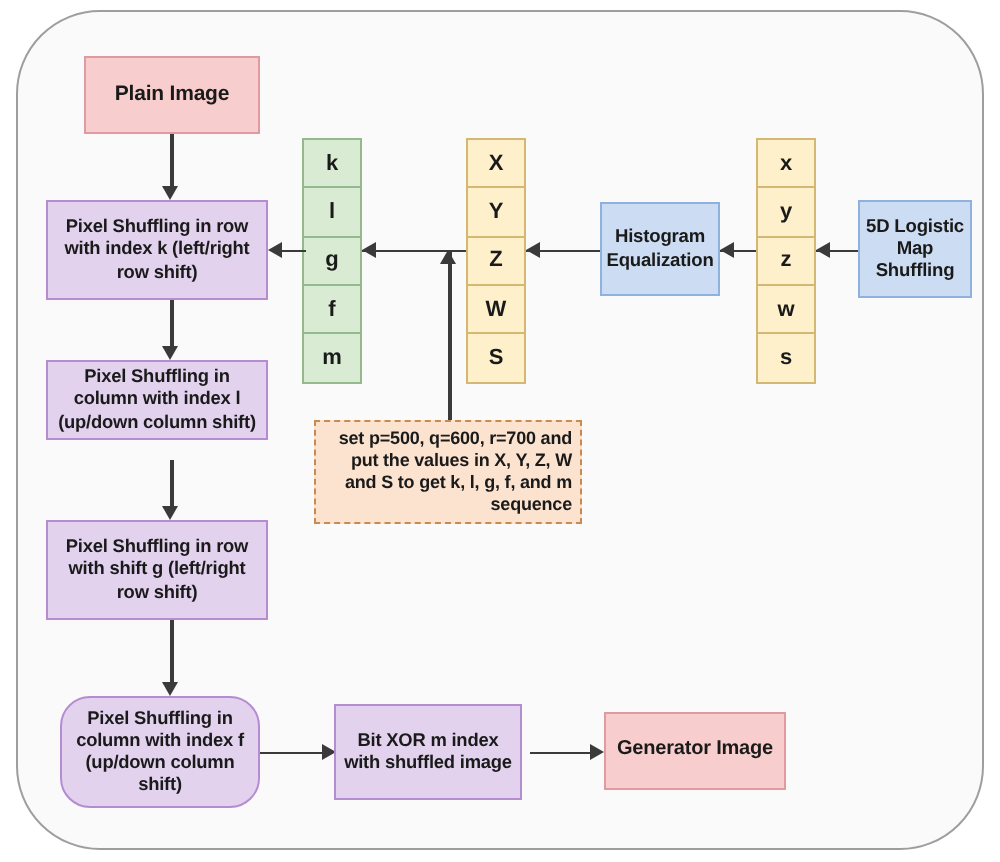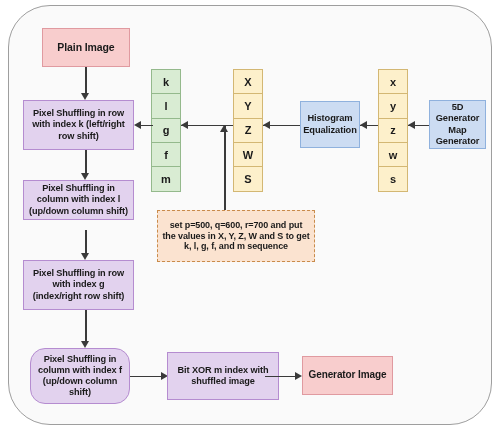--- a/index.html
+++ b/index.html
@@ -130,31 +130,31 @@
   <div class="node node-purple" style="left:23px; top:100px; width:111px; height:50px; font-size:9.2px; padding:2px 4px;">Pixel Shuffling in row with index k (left/right row shift)</div>
 
   <div class="line vline" style="left:85.3px; top:150px; height:24px;"></div>
   <div class="arrowhead arrow-down" style="left:81.3px; top:173px;"></div>
 
   <div class="node node-purple" style="left:23px; top:180px; width:111px; height:40px; font-size:9.2px; padding:2px 4px;">Pixel Shuffling in column with index l (up/down column shift)</div>
 
   <div class="line vline" style="left:85.3px; top:230px; height:24px;"></div>
   <div class="arrowhead arrow-down" style="left:81.3px; top:253px;"></div>
 
-  <div class="node node-purple" style="left:23px; top:260px; width:111px; height:50px; font-size:9.2px; padding:2px 4px;">Pixel Shuffling in row with index g (index/right row shift)</div>
+  <div class="node node-purple" style="left:23px; top:260px; width:111px; height:50px; font-size:9.2px; padding:2px 4px;">Pixel Shuffling in row with shift g (left/right row shift)</div>
 
   <div class="line vline" style="left:85.3px; top:310px; height:32px;"></div>
   <div class="arrowhead arrow-down" style="left:81.3px; top:341px;"></div>
 
   <div class="node node-purple" style="left:30px; top:348px; width:100px; height:56px; font-size:9.2px; padding:2px 4px;border-radius:15px;">Pixel Shuffling in column with index f (up/down column shift)</div>
 
   <div class="line hline" style="left:130px; top:375.5px; width:33px;"></div>
   <div class="arrowhead arrow-right" style="left:161px; top:372px;"></div>
 
-  <div class="node node-purple" style="left:167px; top:352px; width:112px; height:48px; font-size:9.2px; padding:2px 4px;">Bit XOR m index with shuffled image</div>
+  <div class="node node-purple" style="left:167px; top:352px; width:94px; height:48px; font-size:9.2px; padding:2px 4px;">Bit XOR m index with shuffled image</div>
 
   <div class="line hline" style="left:265px; top:375.5px; width:32px;"></div>
   <div class="arrowhead arrow-right" style="left:295px; top:372px;"></div>
 
   <div class="node node-pink" style="left:302px; top:356px; width:91px; height:39px; font-size:10px;">Generator Image</div>
 
   <div class="stack" style="left:151px; top:69px; width:30px; height:127px;">
     <div class="cell cell-green" style="width:30px; height:25.4px;">k</div>
     <div class="cell cell-green" style="width:30px; height:25.4px; margin-top:-1.1px;">l</div>
     <div class="cell cell-green" style="width:30px; height:25.4px; margin-top:-1.1px;">g</div>
@@ -191,17 +191,17 @@
     <div class="cell cell-yellow" style="width:30px; height:25.4px;">x</div>
     <div class="cell cell-yellow" style="width:30px; height:25.4px; margin-top:-1.1px;">y</div>
     <div class="cell cell-yellow" style="width:30px; height:25.4px; margin-top:-1.1px;">z</div>
     <div class="cell cell-yellow" style="width:30px; height:25.4px; margin-top:-1.1px;">w</div>
     <div class="cell cell-yellow" style="width:30px; height:25.4px; margin-top:-1.1px;">s</div>
   </div>
 
   <div class="line hline" style="left:408px; top:124.5px; width:22px;"></div>
   <div class="arrowhead arrow-left" style="left:408px; top:121px;"></div>
 
-  <div class="node node-blue" style="left:429px; top:100px; width:57px; height:49px; font-size:9.3px; padding:2px 3px;">5D Generator Map Generator</div>
-
-  <div class="node node-dashed" style="left:157px; top:210px; width:158px; height:52px; font-size:9px; padding:2px 4px; font-weight:bold;">set p=500, q=600, r=700 and put the values in X, Y, Z, W and S to get k, l, g, f, and m sequence</div>
+  <div class="node node-blue" style="left:429px; top:100px; width:57px; height:49px; font-size:9.3px; padding:2px 3px;">5D Logistic Map Shuffling</div>
+
+  <div class="node node-dashed" style="left:157px; top:210px; width:134px; height:52px; font-size:9px; padding:2px 4px; font-weight:bold;text-align:right;">set p=500, q=600, r=700 and put the values in X, Y, Z, W and S to get k, l, g, f, and m sequence</div>
 
 </div>
 
 </body></html>

